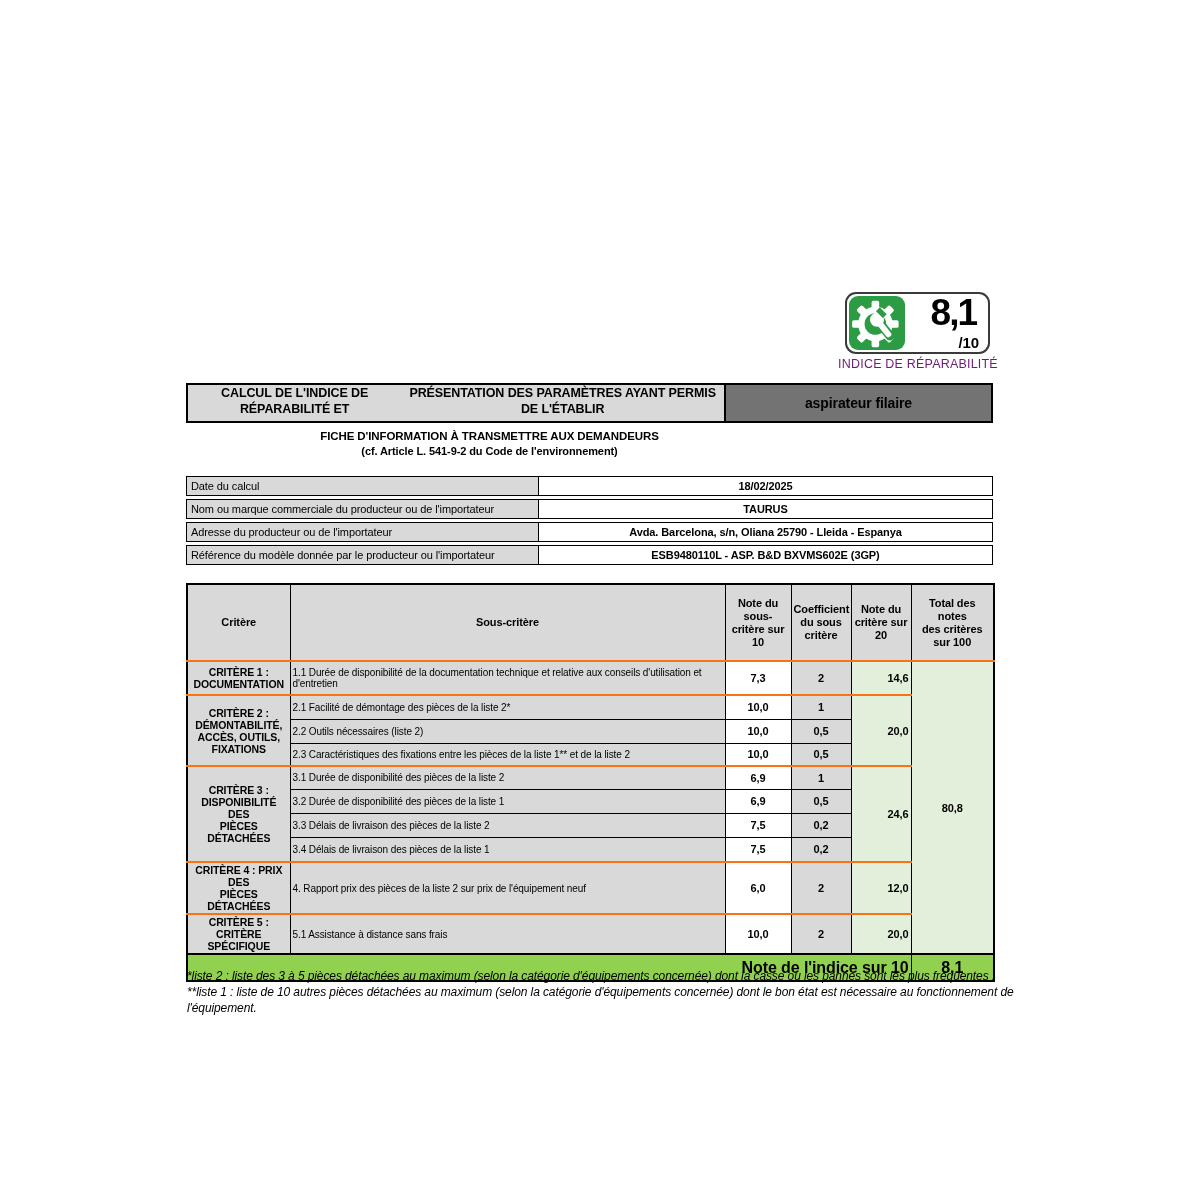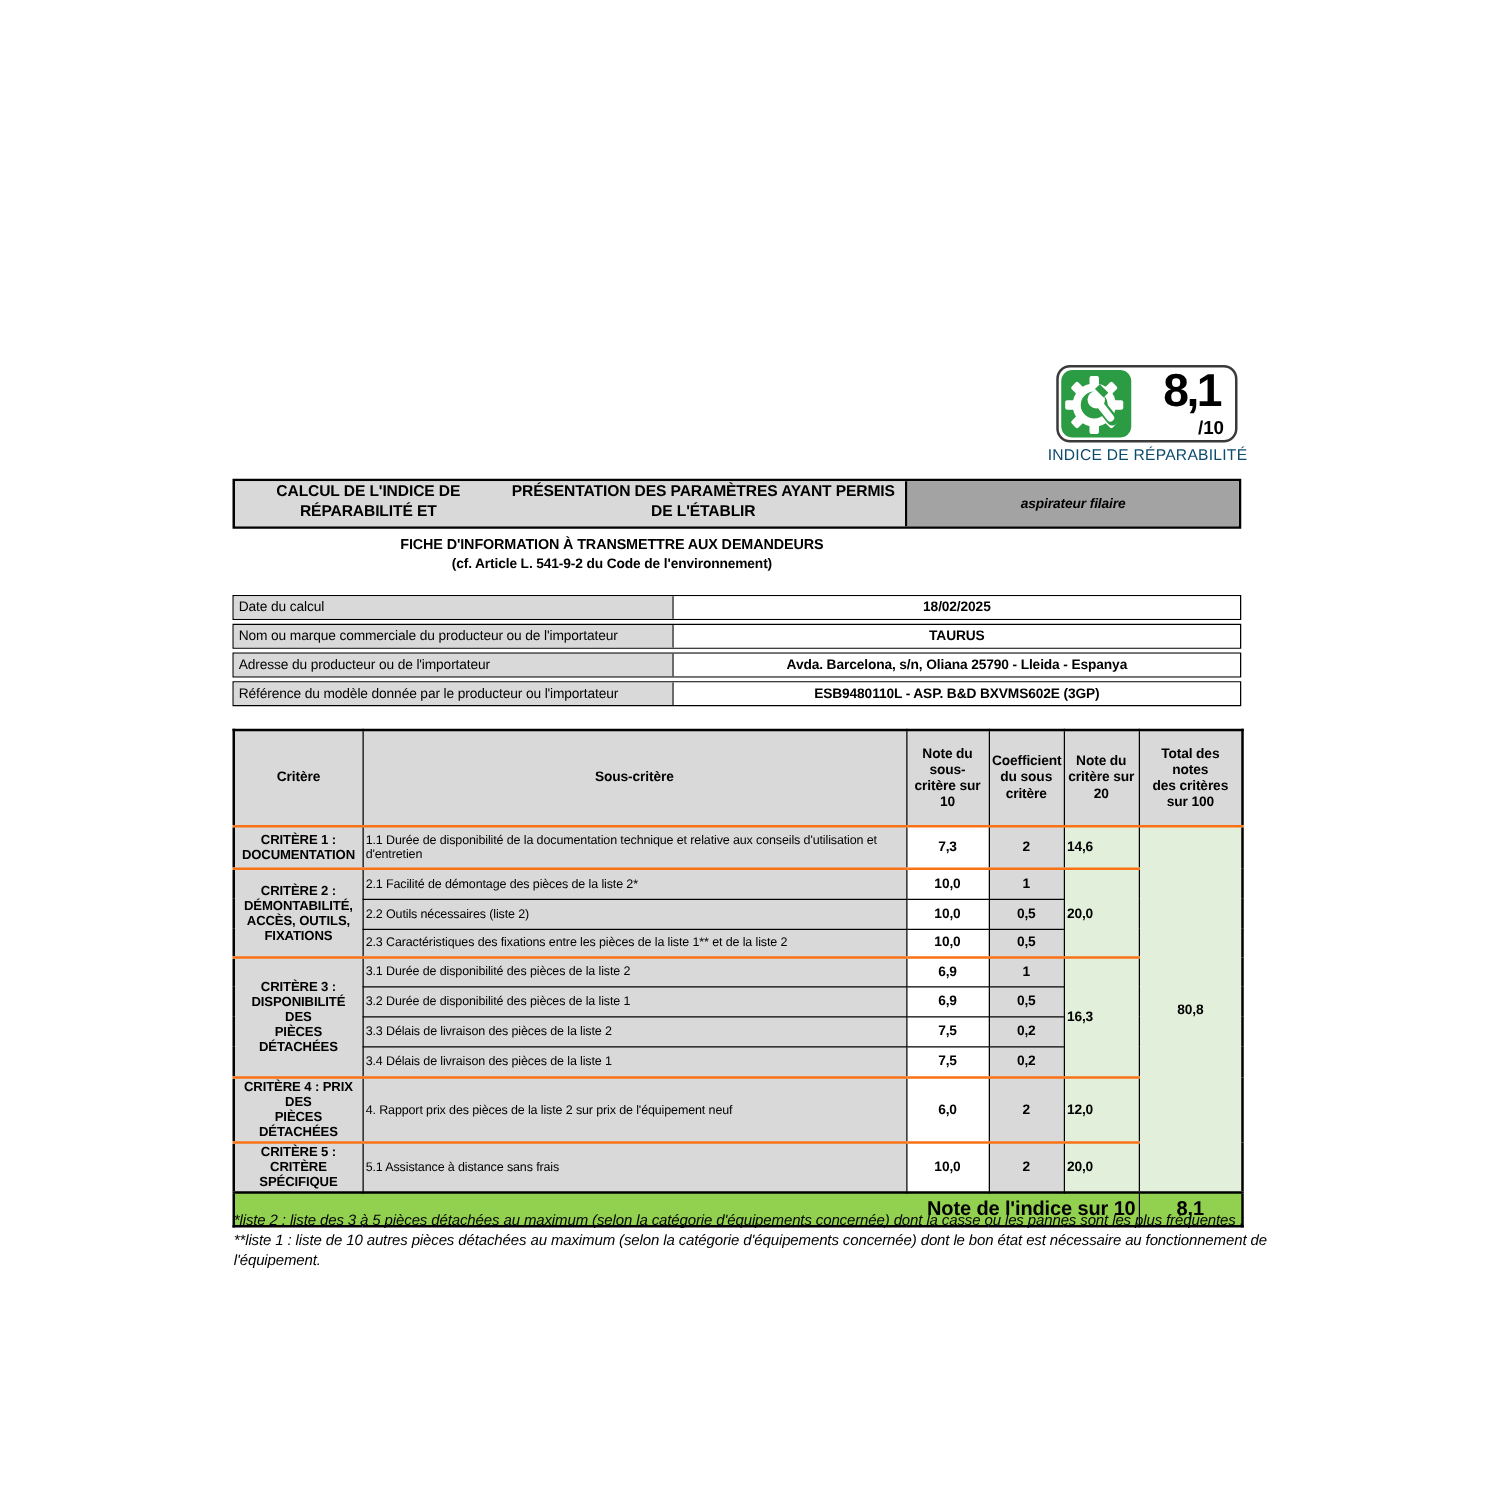--- a/index.html
+++ b/index.html
@@ -7,30 +7,30 @@
         font-family:"Liberation Sans","DejaVu Sans",sans-serif;color:#000;letter-spacing:-0.1px;}
 
   
   .badge{position:absolute;left:845px;top:292px;width:145px;height:62px;background:#fff;
          border:2px solid #3a3a3a;border-radius:11px;box-sizing:border-box;}
   .badge-green{position:absolute;left:2px;top:2px;width:56px;height:54px;border-radius:9px;}
   .badge-green svg{display:block;width:54px;height:54px;margin:1px;}
   .badge-score{position:absolute;right:12px;top:-2px;font-size:37px;font-weight:bold;letter-spacing:-2px;}
   .badge-denom{position:absolute;right:9px;bottom:1px;font-size:15px;font-weight:bold;}
   .badge-caption{position:absolute;left:838px;top:357px;width:160px;text-align:center;
-                 font-size:12.5px;color:#0c4a6e;letter-spacing:0.2px;white-space:nowrap;}
+                 font-size:12.5px;color:#701a75;letter-spacing:0.2px;white-space:nowrap;}
 
   
   .doc-header{position:absolute;left:186px;top:383px;width:807px;height:40px;border:2px solid #000;
               box-sizing:border-box;display:flex;}
   .doc-title{width:538px;background:#d9d9d9;border-right:2px solid #000;box-sizing:border-box;
              display:flex;flex-direction:row;justify-content:center;text-align:center;
              font-weight:bold;font-size:12.5px;line-height:16px;}
-  .doc-product{flex:1;background:#a3a3a3;display:flex;align-items:center;justify-content:center;
-               font-weight:bold;font-style:italic;font-size:11px;}
+  .doc-product{flex:1;background:#737373;display:flex;align-items:center;justify-content:center;
+               font-weight:bold;font-size:14px;}
 
   .subheader{position:absolute;left:186px;top:430px;width:607px;text-align:center;font-weight:bold;}
   .subheader .l1{font-size:11.5px;}
   .subheader .l2{font-size:11px;margin-top:3px;}
 
   
   .info-table{position:absolute;left:186px;top:476px;width:807px;}
   .info-row{display:flex;height:20px;border:1.5px solid #000;box-sizing:border-box;margin-bottom:3px;}
   .info-label{width:352px;background:#d9d9d9;border-right:1.5px solid #000;box-sizing:border-box;
               display:flex;align-items:center;padding-left:4px;font-size:11px;}
@@ -39,21 +39,21 @@
 
   
   .crit-wrap{position:absolute;left:186px;top:583px;width:807px;}
   table.crit{border-collapse:collapse;table-layout:fixed;width:807px;border:2px solid #000;}
   table.crit td,table.crit th{border:1px solid #000;box-sizing:border-box;padding:1px 2px;vertical-align:middle;}
   table.crit th{background:#d9d9d9;font-size:11px;font-weight:bold;line-height:13px;}
   td.critere{background:#d9d9d9;font-weight:bold;font-size:10.5px;text-align:center;line-height:12px;}
   td.sub{background:#d9d9d9;font-size:10px;text-align:left;padding-left:4px;line-height:11px;}
   td.n10{background:#fff;font-weight:bold;font-size:11px;text-align:center;}
   td.coeff{background:#d9d9d9;font-weight:bold;font-size:11px;text-align:center;}
-  td.n20{background:#e2efda;font-weight:bold;font-size:11px;text-align:left;}
+  td.n20{background:#e2efda;font-weight:bold;font-size:11px;text-align:right;}
   td.total{background:#e2efda;font-weight:bold;font-size:11px;text-align:center;}
   tr.gtop td{border-top:2px solid #f97316;}
   td.gleft{border-left:2px solid #000;}
   .preline{white-space:pre-line;}
   tr.final td{background:#92d050;border-top:2px solid #000;}
   td.final-label{font-weight:bold;font-size:16px;text-align:right;padding-right:26px;}
   td.final-score{font-weight:bold;font-size:16px;text-align:center;}
 
   
   .footnotes{position:absolute;left:187px;top:948px;width:860px;font-style:italic;font-size:12px;line-height:16px;margin-top:20px;}
@@ -176,21 +176,21 @@
           <td class="n10">10,0</td>
           <td class="coeff">0,5</td>
         </tr>
         <tr class="gtop" style="height:23px">
           <td class="critere preline" rowspan="4">CRITÈRE 3 :
 DISPONIBILITÉ DES
 PIÈCES DÉTACHÉES</td>
           <td class="sub">3.1 Durée de disponibilité des pièces de la liste 2</td>
           <td class="n10">6,9</td>
           <td class="coeff">1</td>
-          <td class="n20" rowspan="4">16,3</td>
+          <td class="n20" rowspan="4">24,6</td>
         </tr>
         <tr style="height:24px">
           <td class="sub">3.2 Durée de disponibilité des pièces de la liste 1</td>
           <td class="n10">6,9</td>
           <td class="coeff">0,5</td>
         </tr>
         <tr style="height:24px">
           <td class="sub">3.3 Délais de livraison des pièces de la liste 2</td>
           <td class="n10">7,5</td>
           <td class="coeff">0,2</td>

